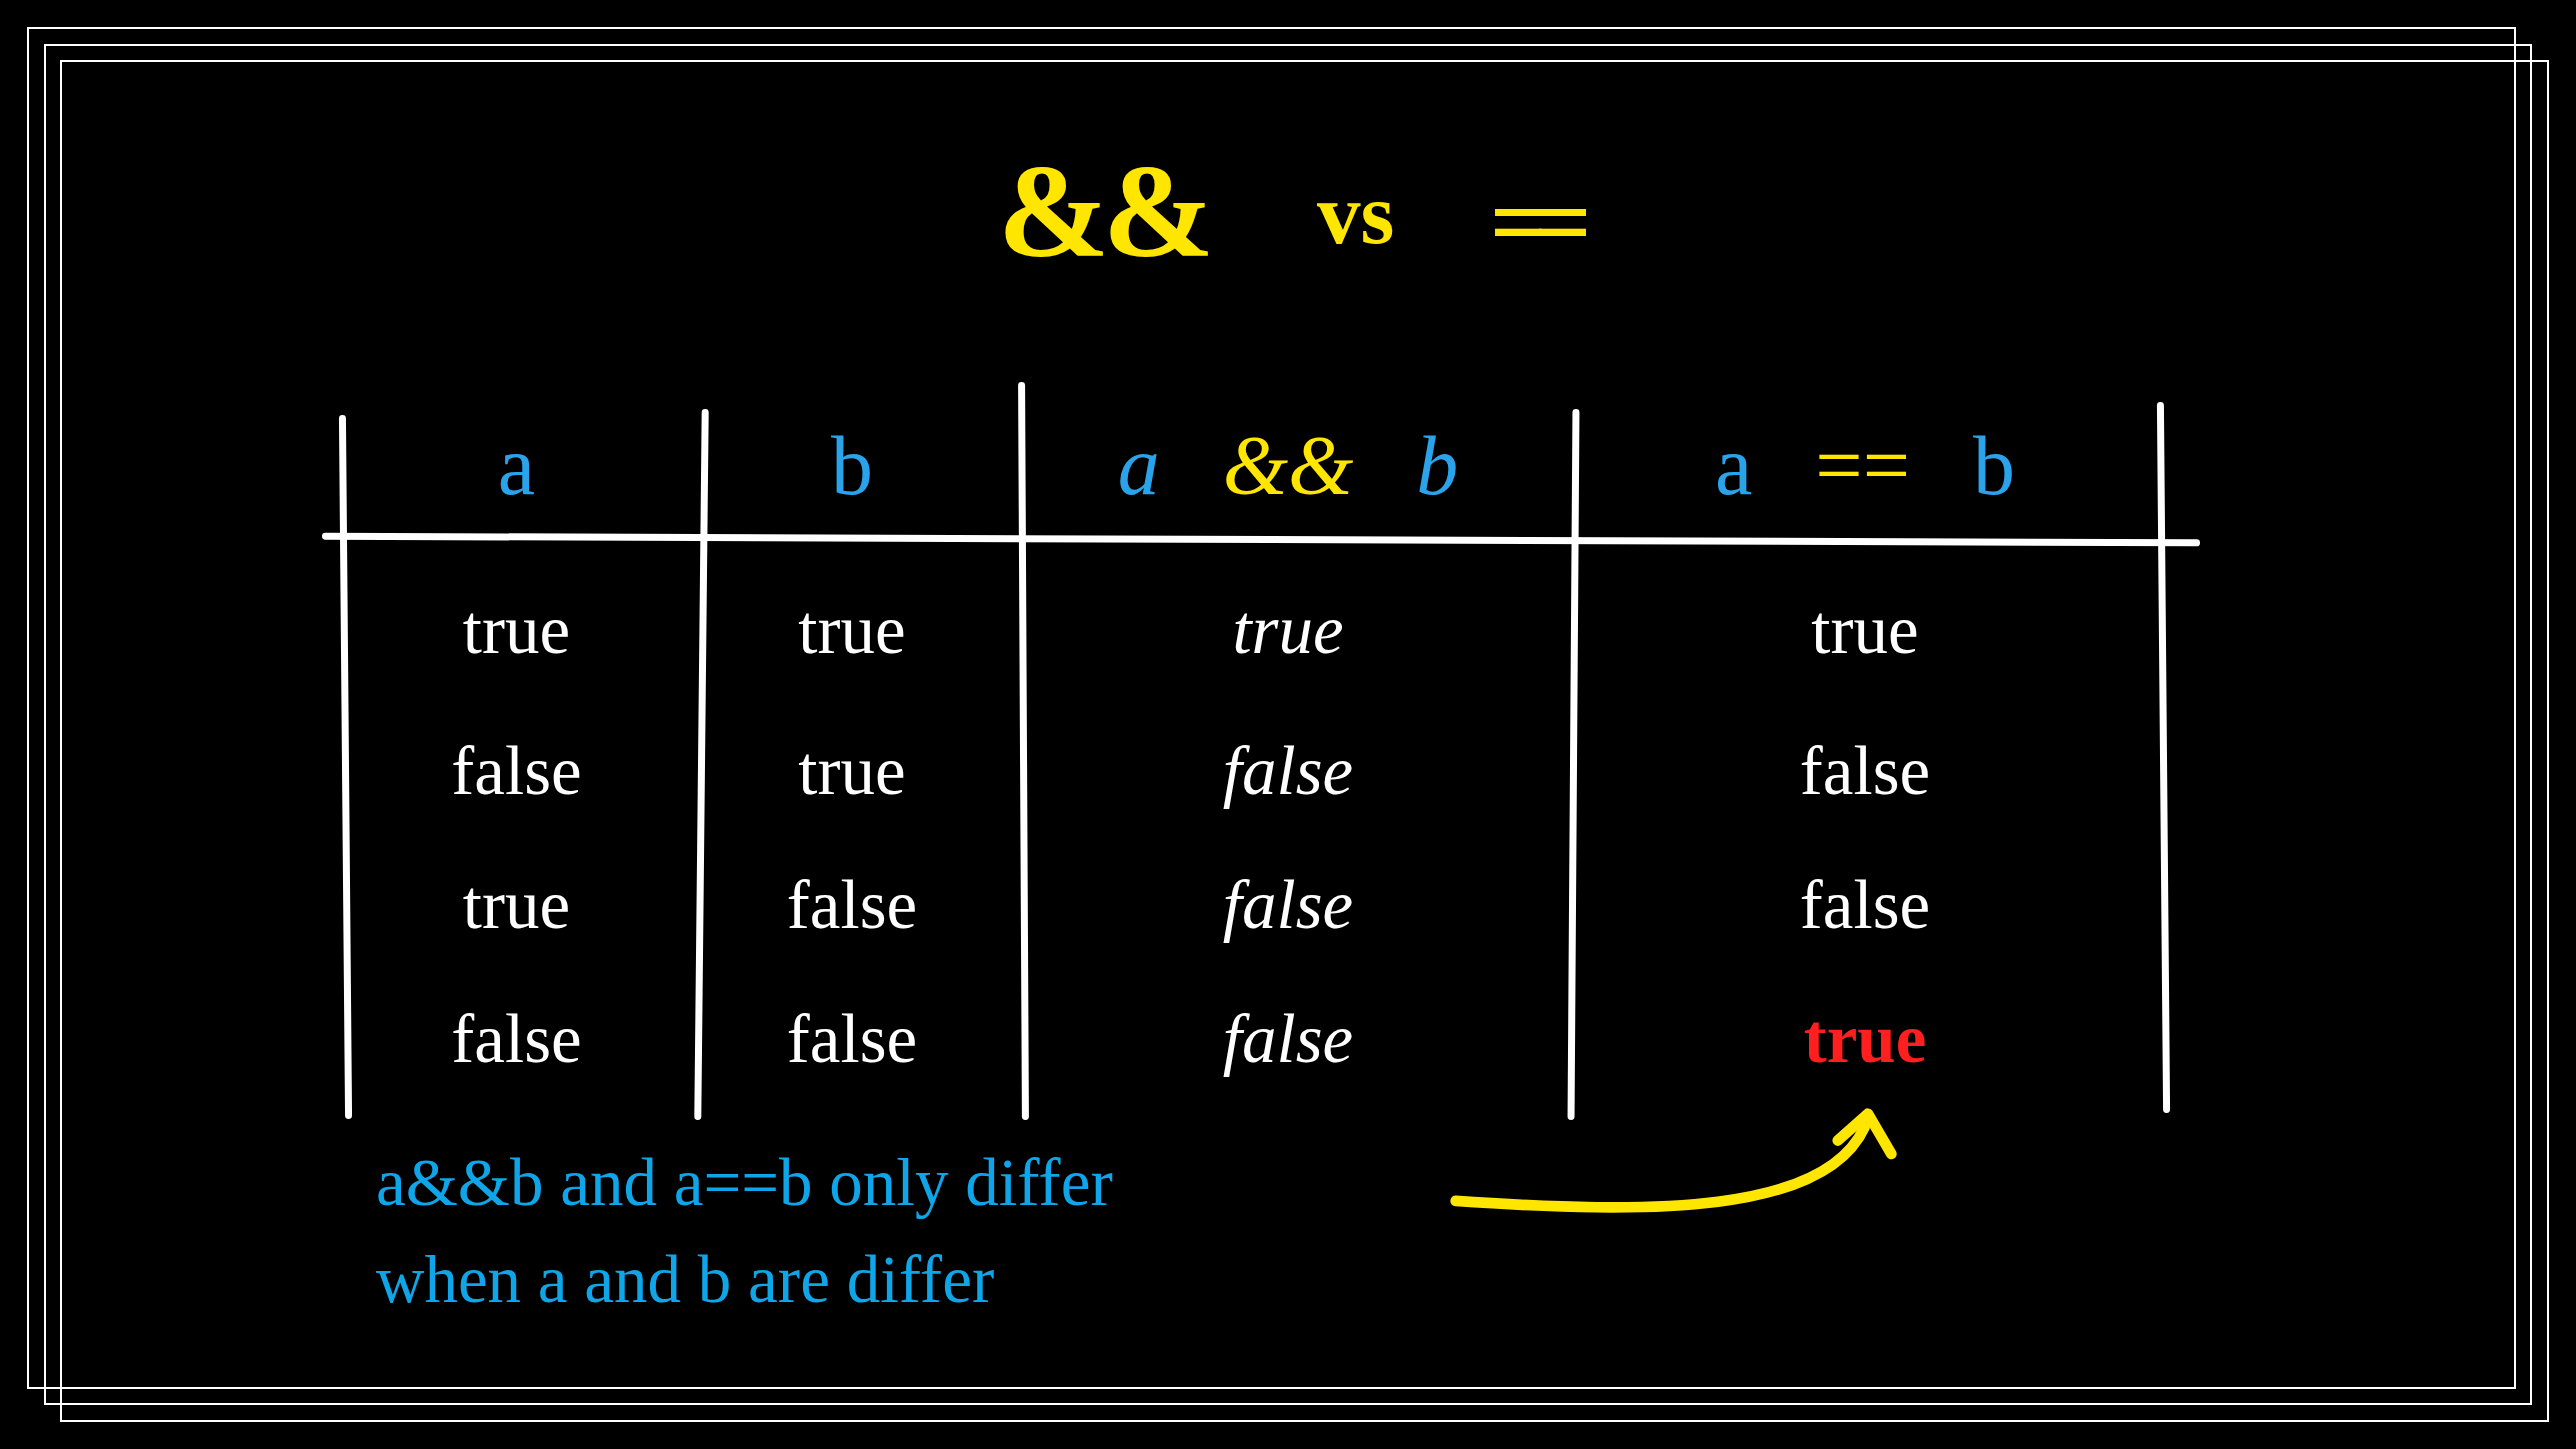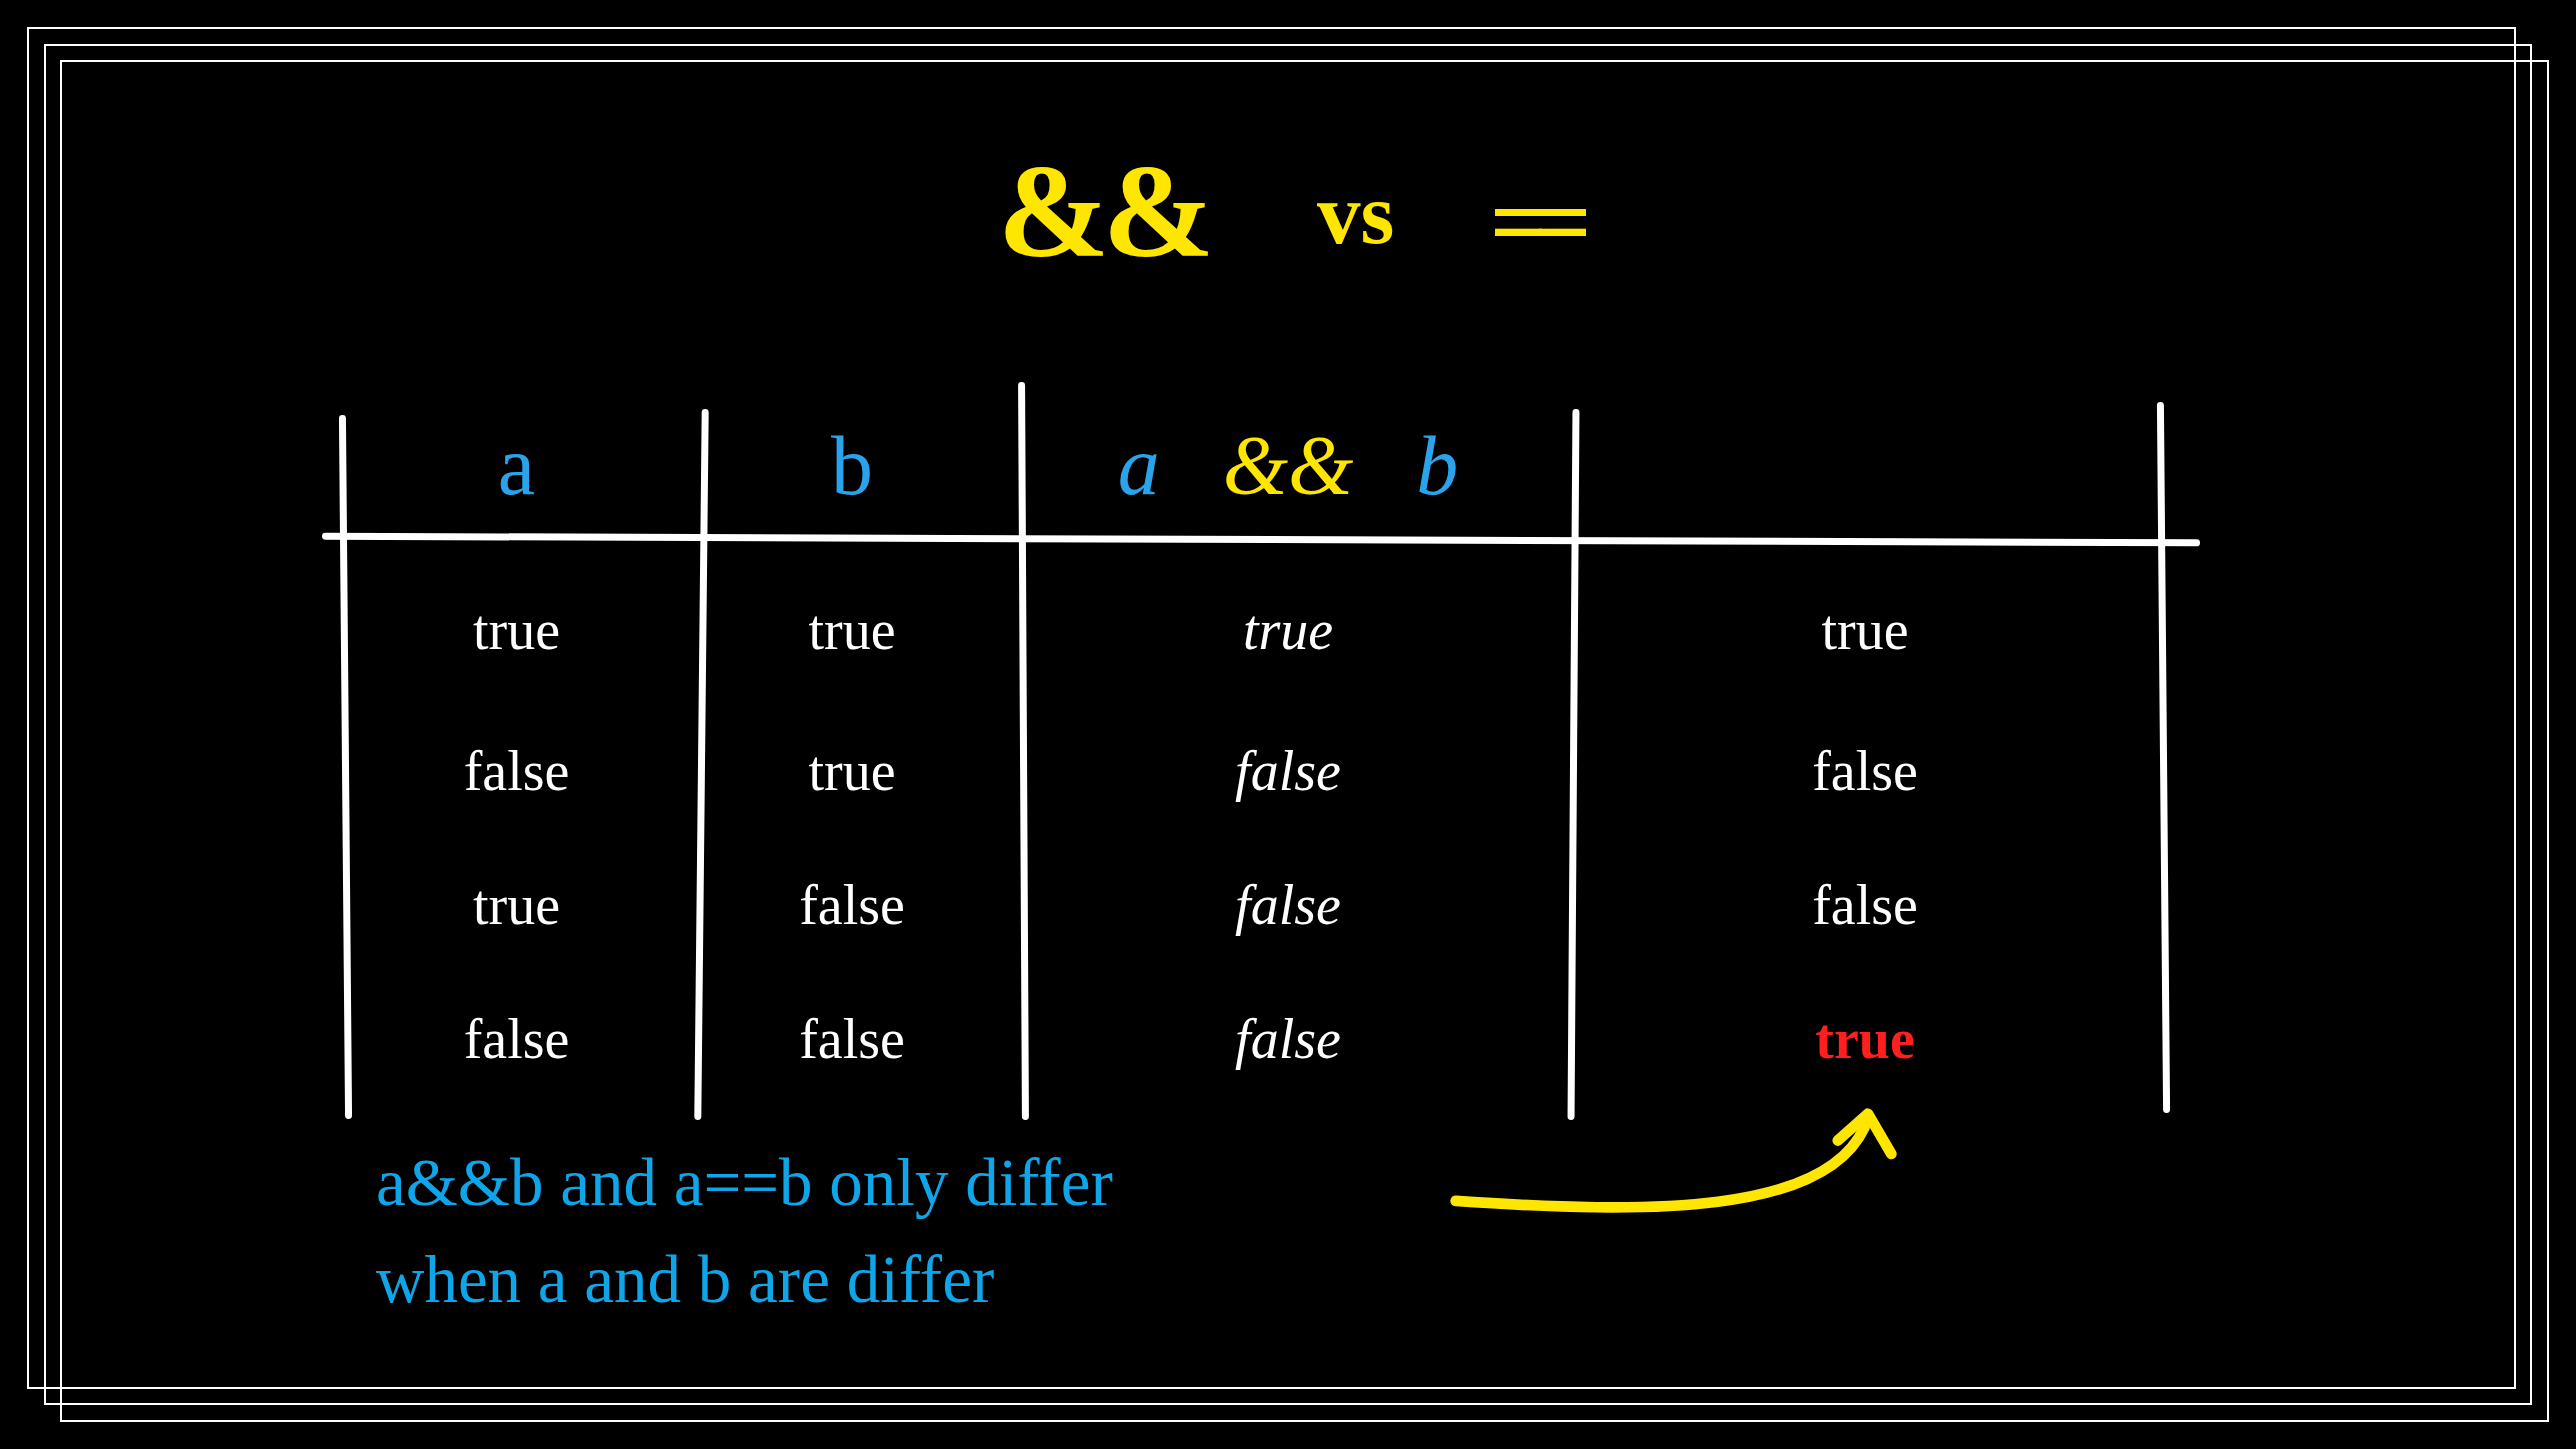--- a/index.html
+++ b/index.html
@@ -44,21 +44,21 @@
   .hdr { position: absolute; top: 0; height: 127px; font-size: 84px; line-height: 127px; text-align: center; }
   .hdr .blue   { color: #2aa3ea; }
   .hdr .yellow { color: #ffe600; }
   .col-a { left: 0;     width: 349px; }
   .col-b { left: 349px; width: 322px; }
   .col-c { left: 671px; width: 550px; font-style: italic; }
   .col-d { left: 1221px; width: 604px; }
 
   .cell {
     position: absolute;
-    font-size: 56px;
+    font-size: 69px;
     line-height: 134px;
     height: 134px;
     text-align: center;
   }
   .row1 { top: 161px; }
   .row2 { top: 302px; }
   .row3 { top: 436px; }
   .row4 { top: 570px; }
   .red { color: #ff1f1f; font-weight: bold; }
 
@@ -122,20 +122,27 @@
     <div class="hdr col-b">
       <span class="blue">b</span>
     </div>
     <div class="hdr col-c">
       <span class="blue">a</span>
       <span>&nbsp;</span>
       <span class="yellow">&amp;&amp;</span>
       <span>&nbsp;</span>
       <span class="blue">b</span>
     </div>
+    <div class="hdr col-d">
+      <span class="blue">a</span>
+      <span>&nbsp;</span>
+      <span class="yellow">==</span>
+      <span>&nbsp;</span>
+      <span class="blue">b</span>
+    </div>
 
     <div class="cell col-a row1">true</div>
     <div class="cell col-b row1">true</div>
     <div class="cell col-c row1">true</div>
     <div class="cell col-d row1">true</div>
 
     <div class="cell col-a row2">false</div>
     <div class="cell col-b row2">true</div>
     <div class="cell col-c row2">false</div>
     <div class="cell col-d row2">false</div>

